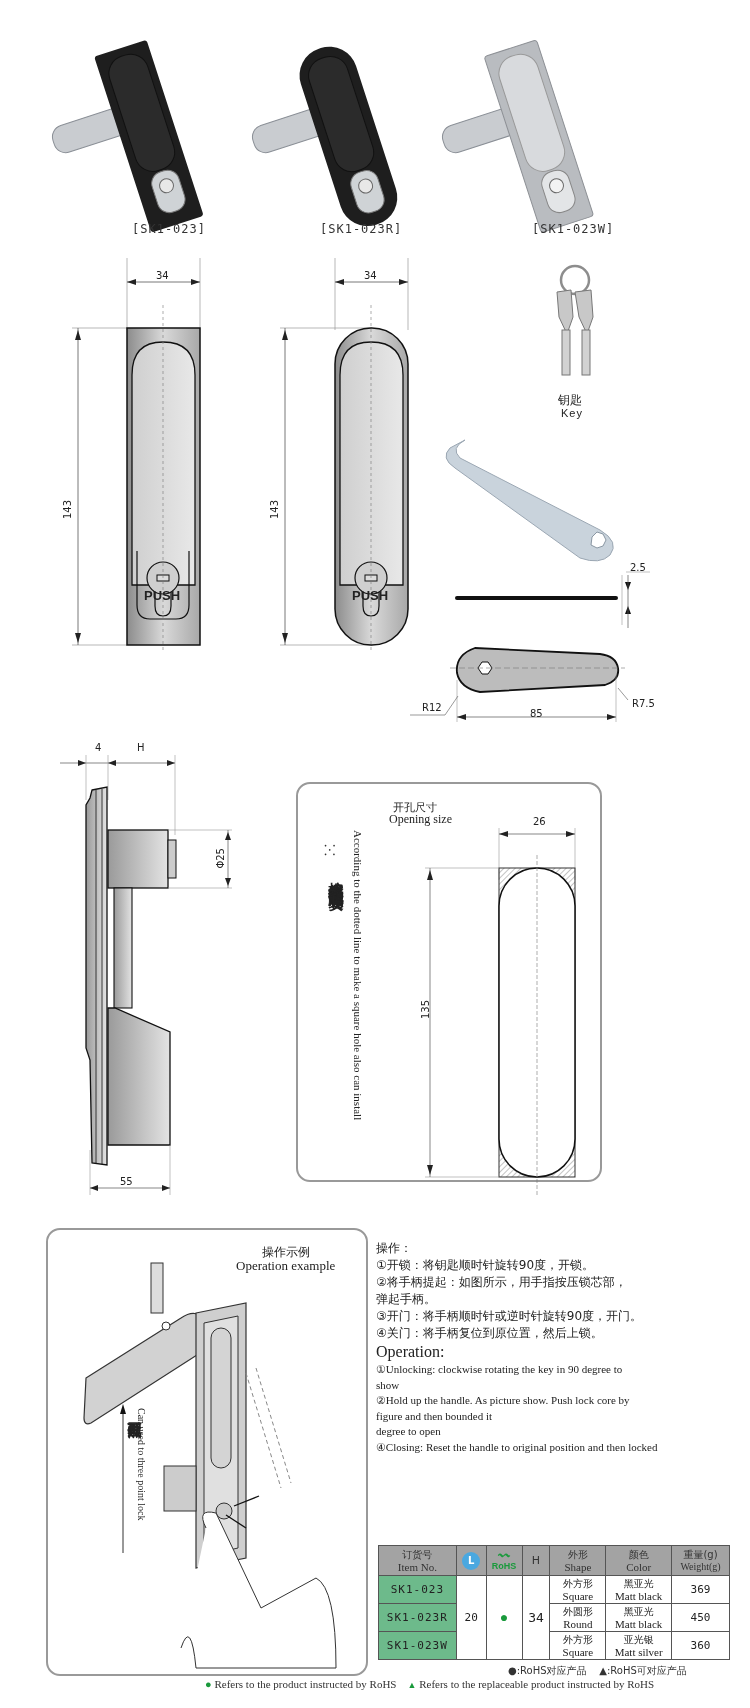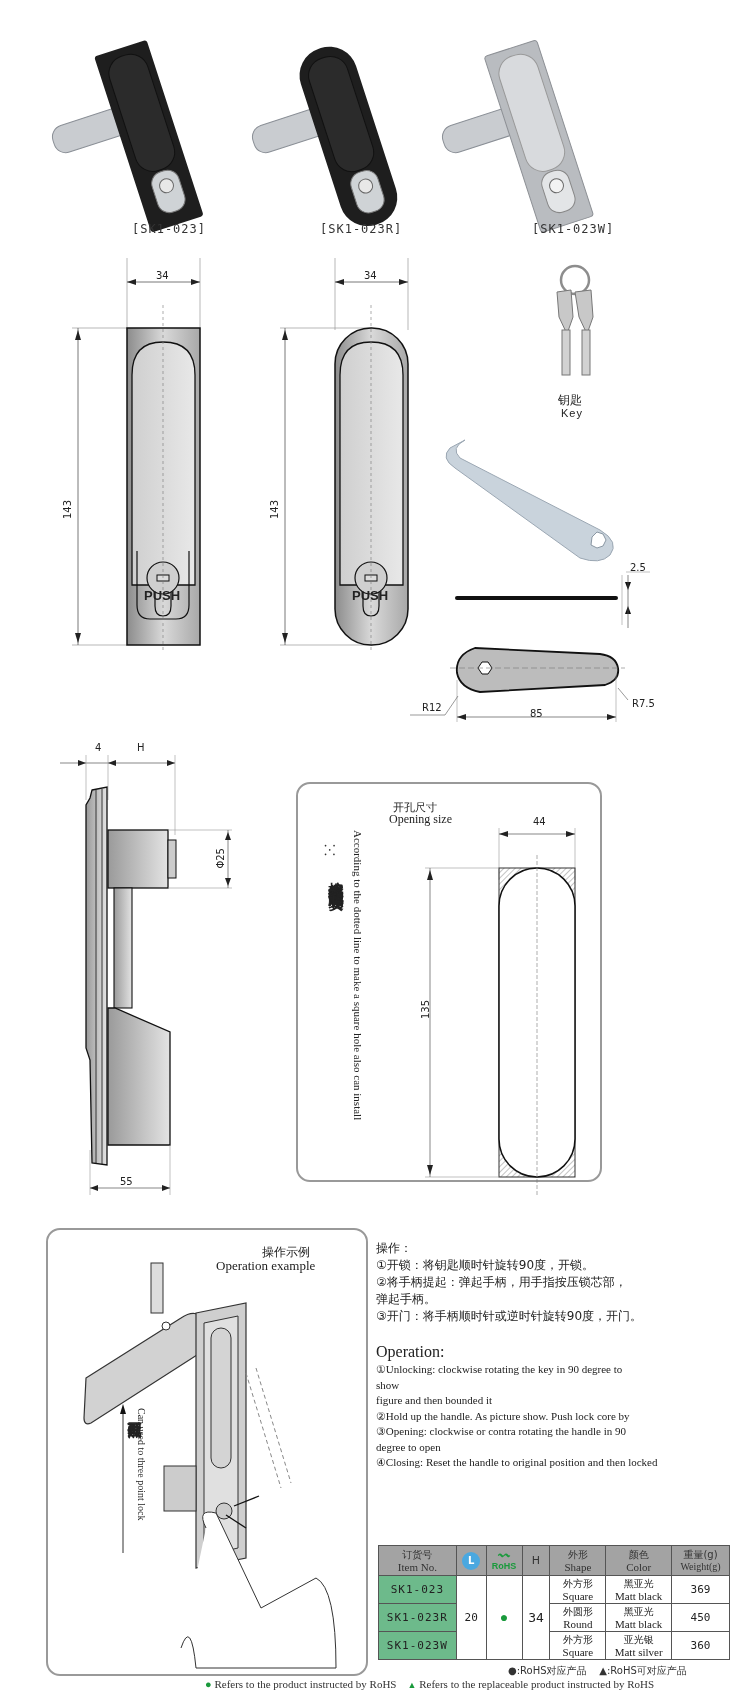--- a/index.html
+++ b/index.html
@@ -213,26 +213,26 @@
     <rect x="69" y="68" width="76" height="309" fill="url(#hatch)" stroke="#333" stroke-width="1"></rect>
     <rect x="69" y="68" width="76" height="309" rx="38" fill="#fff" stroke="#111" stroke-width="1.5"></rect>
     <line x1="107" y1="55" x2="107" y2="395" stroke="#777" stroke-width="0.6" stroke-dasharray="4,2"></line>
     <line x1="-5" y1="68" x2="69" y2="68" stroke="#999" stroke-width="0.6"></line>
     <line x1="-5" y1="377" x2="69" y2="377" stroke="#999" stroke-width="0.6"></line>
     <line x1="0" y1="68" x2="0" y2="377" stroke="#555" stroke-width="0.7"></line>
     <polygon points="0,70 -3,80 3,80" fill="#222"></polygon>
       <polygon points="0,375 -3,365 3,365" fill="#222"></polygon>
   </svg>
 </div>
-<div class="abs dim" style="left:533px;top:816px;">44</div>
+<div class="abs dim" style="left:533px;top:816px;">26</div>
 <div class="abs dim vert" style="left:420px;top:1000px;transform:rotate(180deg);">135</div>
 
 <div class="abs panel" style="left:46px;top:1228px;width:322px;height:448px;"></div>
 <div class="abs" style="left:262px;top:1244px;font-size:12px;font-family:'DejaVu Sans',sans-serif;">操作示例</div>
-<div class="abs serif" style="left:216px;top:1258px;font-size:13px;">Operation example</div>
+<div class="abs serif" style="left:236px;top:1258px;font-size:13px;">Operation example</div>
 <div>
   <svg width="322" height="448" style="left:46px;top:1228px;">
     <rect x="105" y="35" width="12" height="50" fill="#ddd" stroke="#333"></rect>
     <path d="M40,150 L135,90 Q150,80 158,92 L165,118 L45,195 Q38,198 38,190 Z" fill="#d2d2d2" stroke="#333" stroke-width="1.2"></path>
     <circle cx="120" cy="98" r="4" fill="#fff" stroke="#333"></circle>
     <polygon points="150,85 200,75 200,330 150,340" fill="#cfcfcf" stroke="#333" stroke-width="1.2"></polygon>
     <polygon points="158,95 192,88 192,320 158,328" fill="#e0e0e0" stroke="#333"></polygon>
     <rect x="165" y="100" width="20" height="140" rx="10" fill="#d4d4d4" stroke="#333"></rect>
     <circle cx="178" cy="283" r="8" fill="#ccc" stroke="#333"></circle>
     <rect x="118" y="238" width="32" height="45" fill="#ccc" stroke="#333"></rect>
@@ -243,31 +243,31 @@
     <line x1="77" y1="180" x2="77" y2="325" stroke="#333" stroke-width="1"></line>
     <polygon points="77,176 74,186 80,186" fill="#111"></polygon>
   </svg>
 </div>
 <div class="abs vert" style="left:126px;top:1412px;font-size:14px;font-family:'DejaVu Sans',sans-serif;font-weight:bold;">可配三点锁片</div>
 <div class="abs vert serif" style="left:136px;top:1408px;font-size:10px;">Can used to three point lock</div>
 
 <div class="abs op-cn" style="left:376px;top:1240px;width:370px;">
   <div>操作：</div>
   <div>①开锁：将钥匙顺时针旋转90度，开锁。</div>
-  <div>②将手柄提起：弹起手柄，用手指按压锁芯部，</div>
+  <div>②将手柄提起：如图所示，用手指按压锁芯部，</div>
   <div>弹起手柄。</div>
   <div>③开门：将手柄顺时针或逆时针旋转90度，开门。</div>
+  <div>④关门：将手柄复位到原位置，然后上锁。</div>
 </div>
 <div class="abs op-en" style="left:376px;top:1342px;width:370px;">
   <div style="font-size:16px;line-height:20px;">Operation:</div>
   <div>①Unlocking: clockwise rotating the key in 90 degree to</div>
   <div>show</div>
+  <div>②Hold up the handle. As picture show. Push lock core by</div>
   <div>figure and then bounded it</div>
-  <div>②Hold up the handle. As picture show. Push lock core by</div>
-  <div>③Opening: clockwise or contra rotating the handle in 90</div>
   <div>degree to open</div>
   <div>④Closing: Reset the handle to original position and then locked</div>
 </div>
 
 <table class="spec">
   <tbody>
       <tr>
     <th style="width:78px;">
       <div style="font-family:'DejaVu Sans',sans-serif;font-size:10px;">订货号</div>
       <div>Item No.</div>

